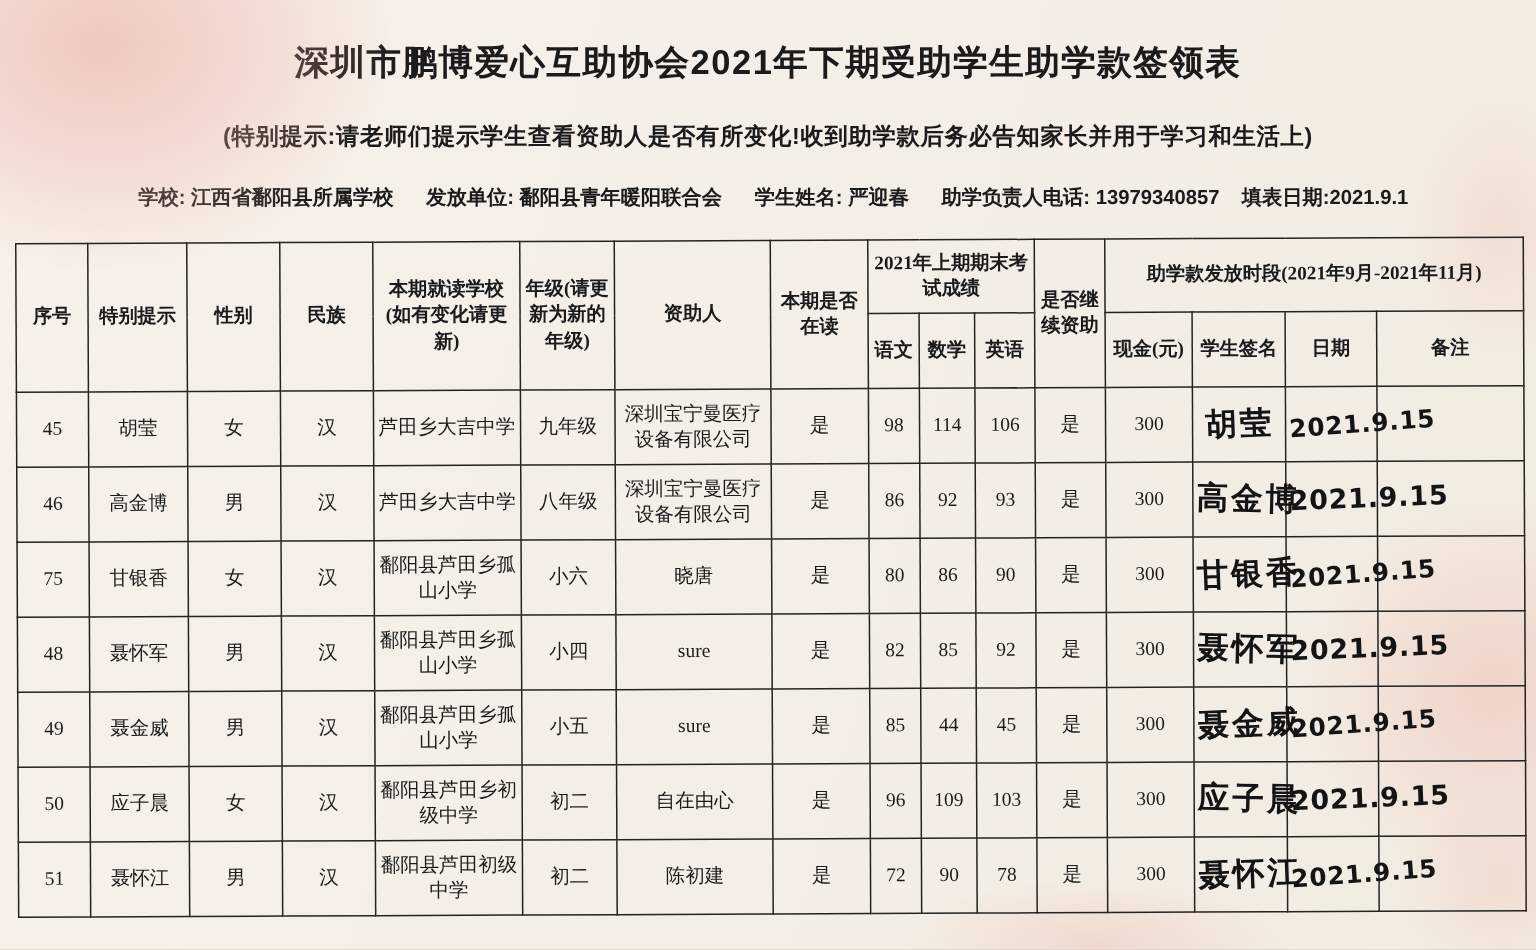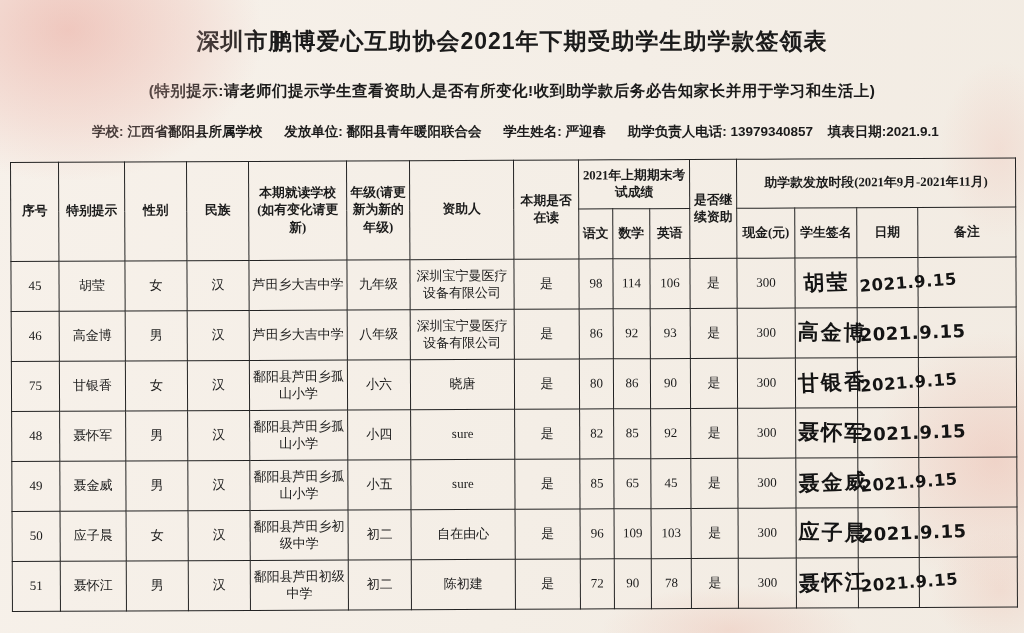--- a/index.html
+++ b/index.html
@@ -203,21 +203,21 @@
         <tr>
           <td>49</td>
           <td>聂金威</td>
           <td>男</td>
           <td>汉</td>
           <td class="wrap">鄱阳县芦田乡孤山小学</td>
           <td>小五</td>
           <td class="wrap">sure</td>
           <td>是</td>
           <td>85</td>
-          <td>65</td>
+          <td>44</td>
           <td>45</td>
           <td>是</td>
           <td>300</td>
           <td class="sig-cell"><span class="hw sig">聂金威</span></td>
           <td class="date-cell"><span class="hw date">2021.9.15</span></td>
           <td></td>
         </tr>
         <tr>
           <td>50</td>
           <td>应子晨</td>

